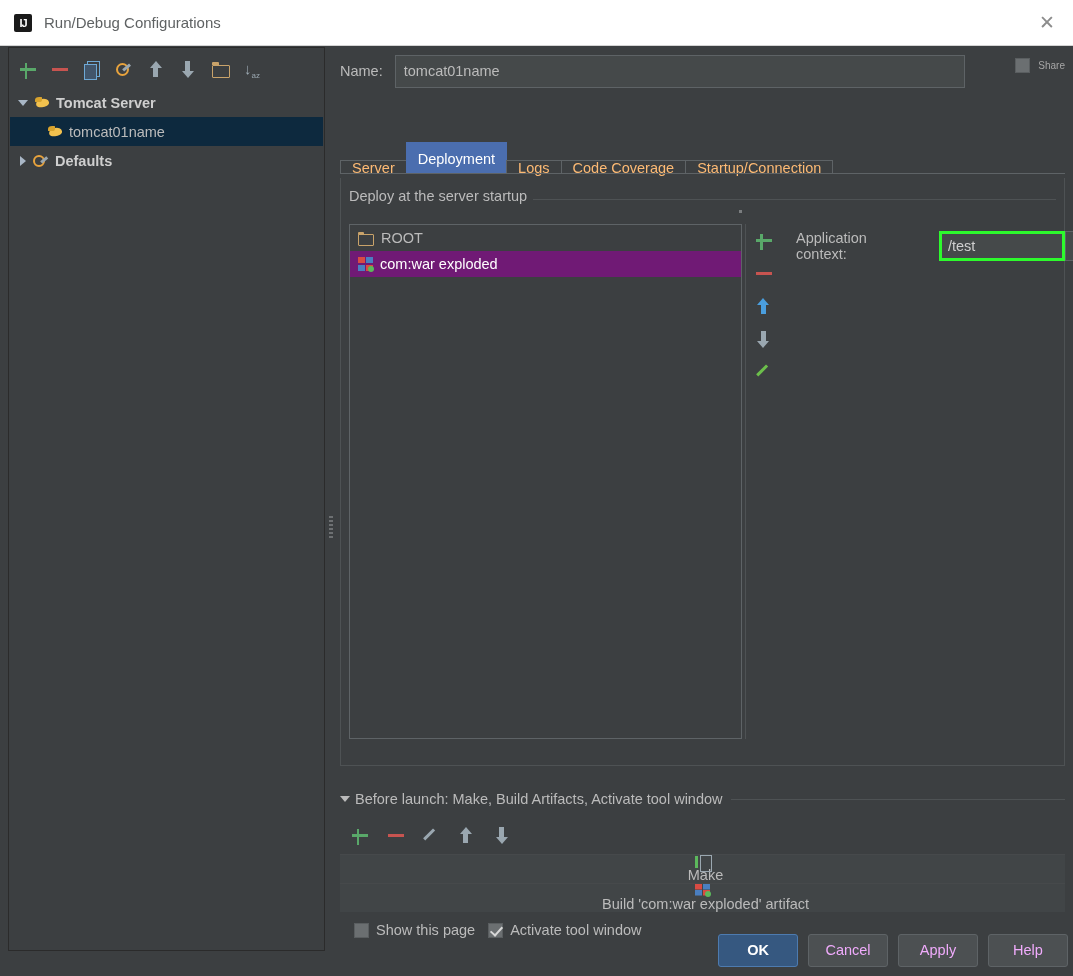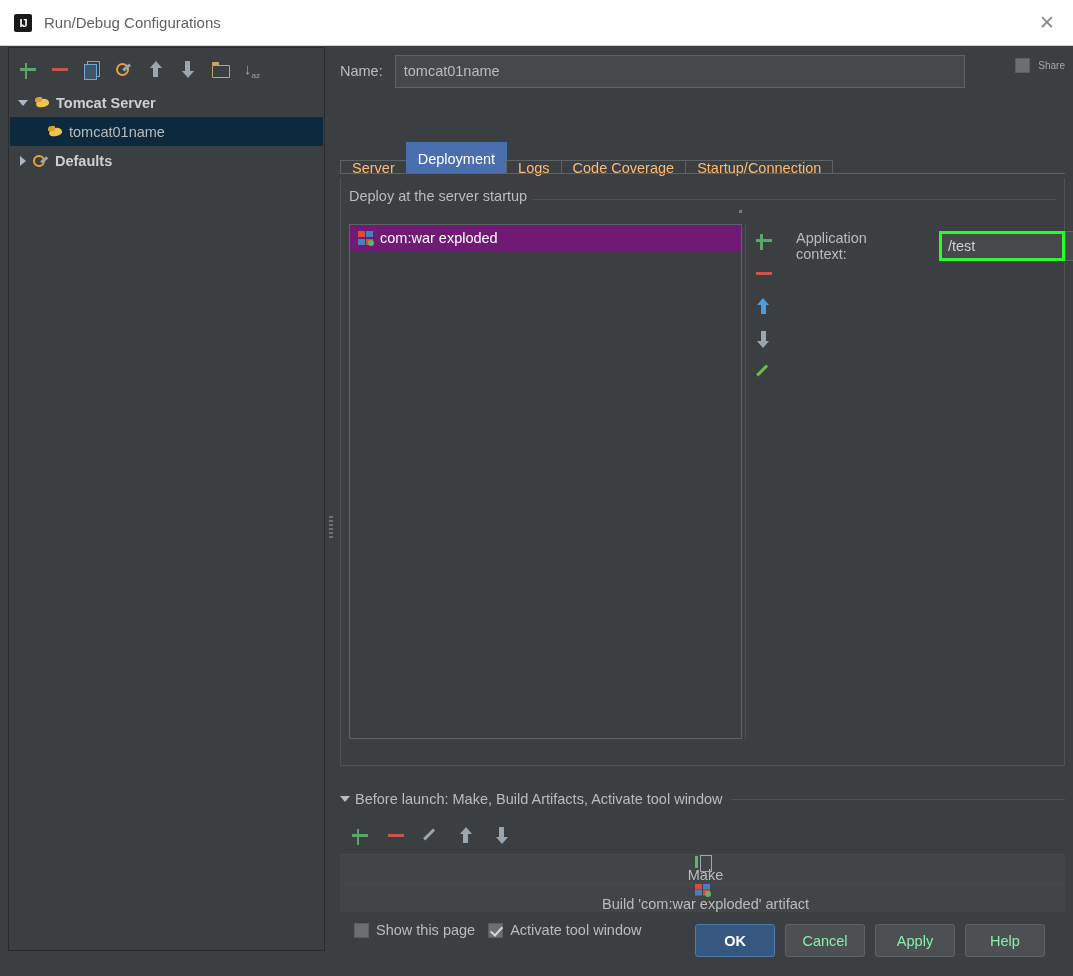--- a/index.html
+++ b/index.html
@@ -268,26 +268,26 @@
       linear-gradient(to right,#4a7fc1 0 46%, transparent 46% 54%, #d84b43 54% 100%) 0 100%/100% 46% no-repeat;}
   .ic-gift::after{content:'';position:absolute;right:-1px;bottom:-1px;width:6px;height:6px;background:#5cb85c;border-radius:50%;}
 
   .bl-checks { display:flex; align-items:center; gap:1px; margin-top:10px; padding-left:14px;}
   .bl-chk-label { color:#bbbbbb; font-size:14.5px; margin-left:7px;}
   .chk-item { display:flex; align-items:center; }
 
   
   .btnbar {
     position:absolute; left:0; top:878px; width:1073px; height:52px;
-    display:flex; justify-content:flex-end; padding-right:28px; gap:10px;
+    display:flex; justify-content:flex-end; align-items:center; padding-right:5px; gap:10px;
   }
   .btn {
     min-width:80px; height:33px; padding:0 16px;
     background:#4c5052; border:1px solid #5e6366; border-radius:3px;
-    color:#86efac; font-size:14.5px;
+    color:#f0abfc; font-size:14.5px;
     display:flex; align-items:center; justify-content:center;
   }
   .btn.primary { background:#365880; border-color:#4d7bb0; color:#ffffff; font-weight:bold;}
 </style>
 </head>
 <body>
 
 <div class="titlebar">
   <div class="ij-logo">IJ</div>
   <div class="title-text">Run/Debug Configurations</div>
@@ -353,20 +353,24 @@
   </div>
   <div class="tabs-underline"></div>
 
   <div class="panel">
     <div class="group-line"></div>
     <div class="group-title">Deploy at the server startup</div>
 
     <div class="dotmark" style="left:398px; top:32px;"></div>
 
     <div class="list-box">
+      <div class="list-row">
+        <span class="ic-folder-sm"></span>
+        <span>ROOT</span>
+      </div>
       <div class="list-row selected">
         <span class="ic-artifact"></span>
         <span>com:war exploded</span>
       </div>
     </div>
 
     <div class="side-tools">
       <span class="tbicon ic-plus"></span>
       <span class="tbicon ic-minus"></span>
       <span class="tbicon ic-up blue"></span>

